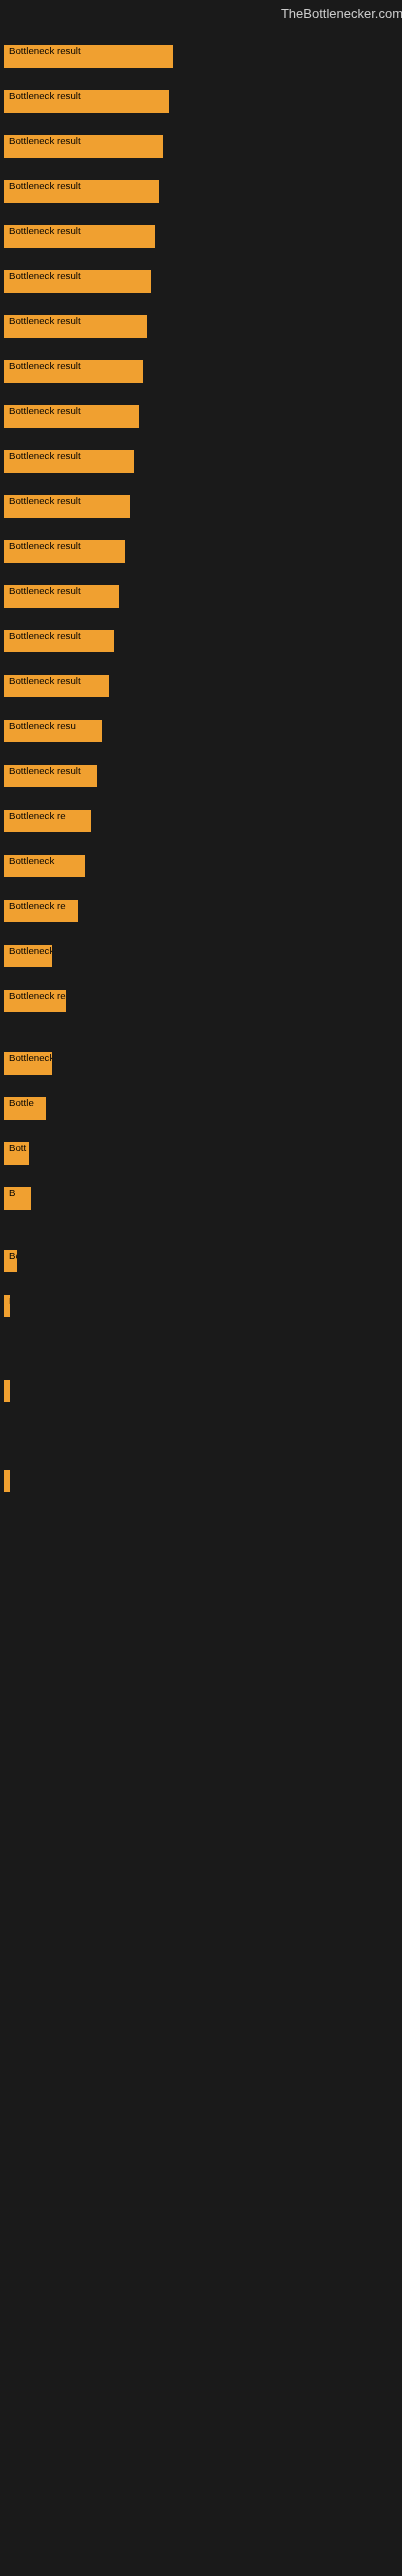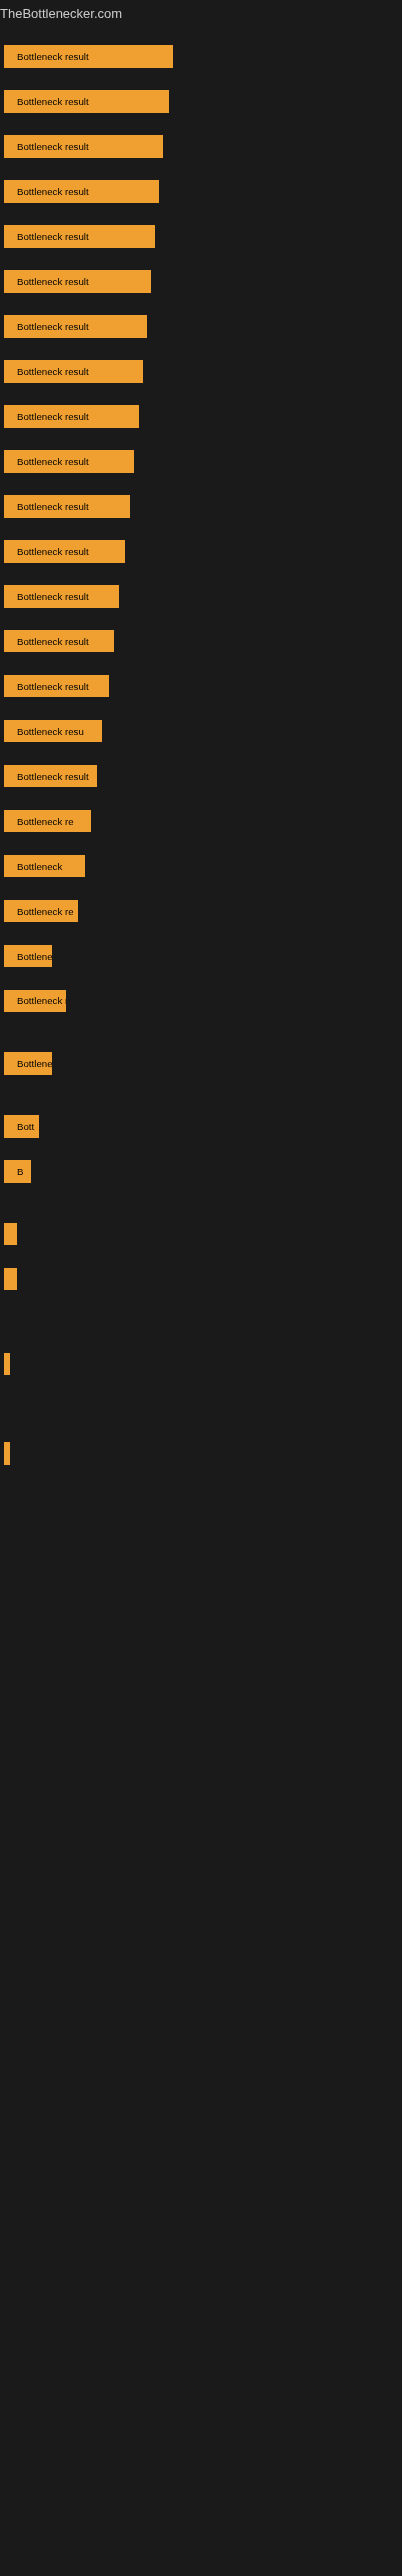--- a/index.html
+++ b/index.html
@@ -8,41 +8,40 @@
       box-sizing: border-box;
     }
     body {
       background-color: #1a1a1a;
       font-family: Arial, sans-serif;
       width: 403px;
       min-height: 2576px;
       position: relative;
     }
     .site-title {
-      text-align: left;
+      text-align: right;
       color: #cccccc;
       font-size: 13px;
       padding: 6.4px 0;
       background-color: #1a1a1a;
     }
     .bars-container {
       padding: 8px 0;
     }
     .bar-row {
       display: flex;
       align-items: center;
       margin-bottom: 1.6px;
       padding: 1.6px 0;
     }
     .bar {
       background-color: #f0a030;
       height: 22.5px;
       display: flex;
-      align-items: center;
-      padding-left: 13px;
+      padding-left: 5px;
       color: #000;
       font-size: 9.7px;
       font-weight: normal;
       white-space: nowrap;
       overflow: hidden;
     }
     .bar-label {
       font-size: 9.7px;
       color: #000;
     }
@@ -68,21 +67,21 @@
     .bar-16 { width: 98px; }
     .bar-17 { width: 93px; }
     .bar-18 { width: 87px; }
     .bar-19 { width: 81px; }
     .bar-20 { width: 74px; }
     .bar-21 { width: 48px; }
     .bar-22 { width: 62px; }
     .bar-23 { width: 56px; }
     .bar-24 { width: 48px; }
     .bar-25 { width: 42px; }
-    .bar-26 { width: 35px; }
+    .bar-26 { width: 25px; }
     .bar-27 { width: 27px; }
     .bar-28 { width: 20px; }
     .bar-29 { width: 13px; }
     .bar-30 { width: 6.4px; }
 
     .spacer {
       height: 32px;
     }
     .bottom-bar {
       width: 6.4px;
@@ -236,20 +235,25 @@
         </div>
       </div>
       <div style="height: 17.7px;"></div>
       <div style="height: 17.7px;"></div>
       <div class="bar-row">
         <div class="bar bar-24">
           <span class="bar-label">Bottleneck re</span>
         </div>
       </div>
       <div style="height: 17.7px;"></div>
+      <div class="bar-row">
+        <div class="bar bar-25">
+          <span class="bar-label">Bottle</span>
+        </div>
+      </div>
       <div style="height: 17.7px;"></div>
       <div class="bar-row">
         <div class="bar bar-26">
           <span class="bar-label">Bott</span>
         </div>
       </div>
       <div style="height: 17.7px;"></div>
       <div class="bar-row">
         <div class="bar bar-27">
           <span class="bar-label">B</span>

